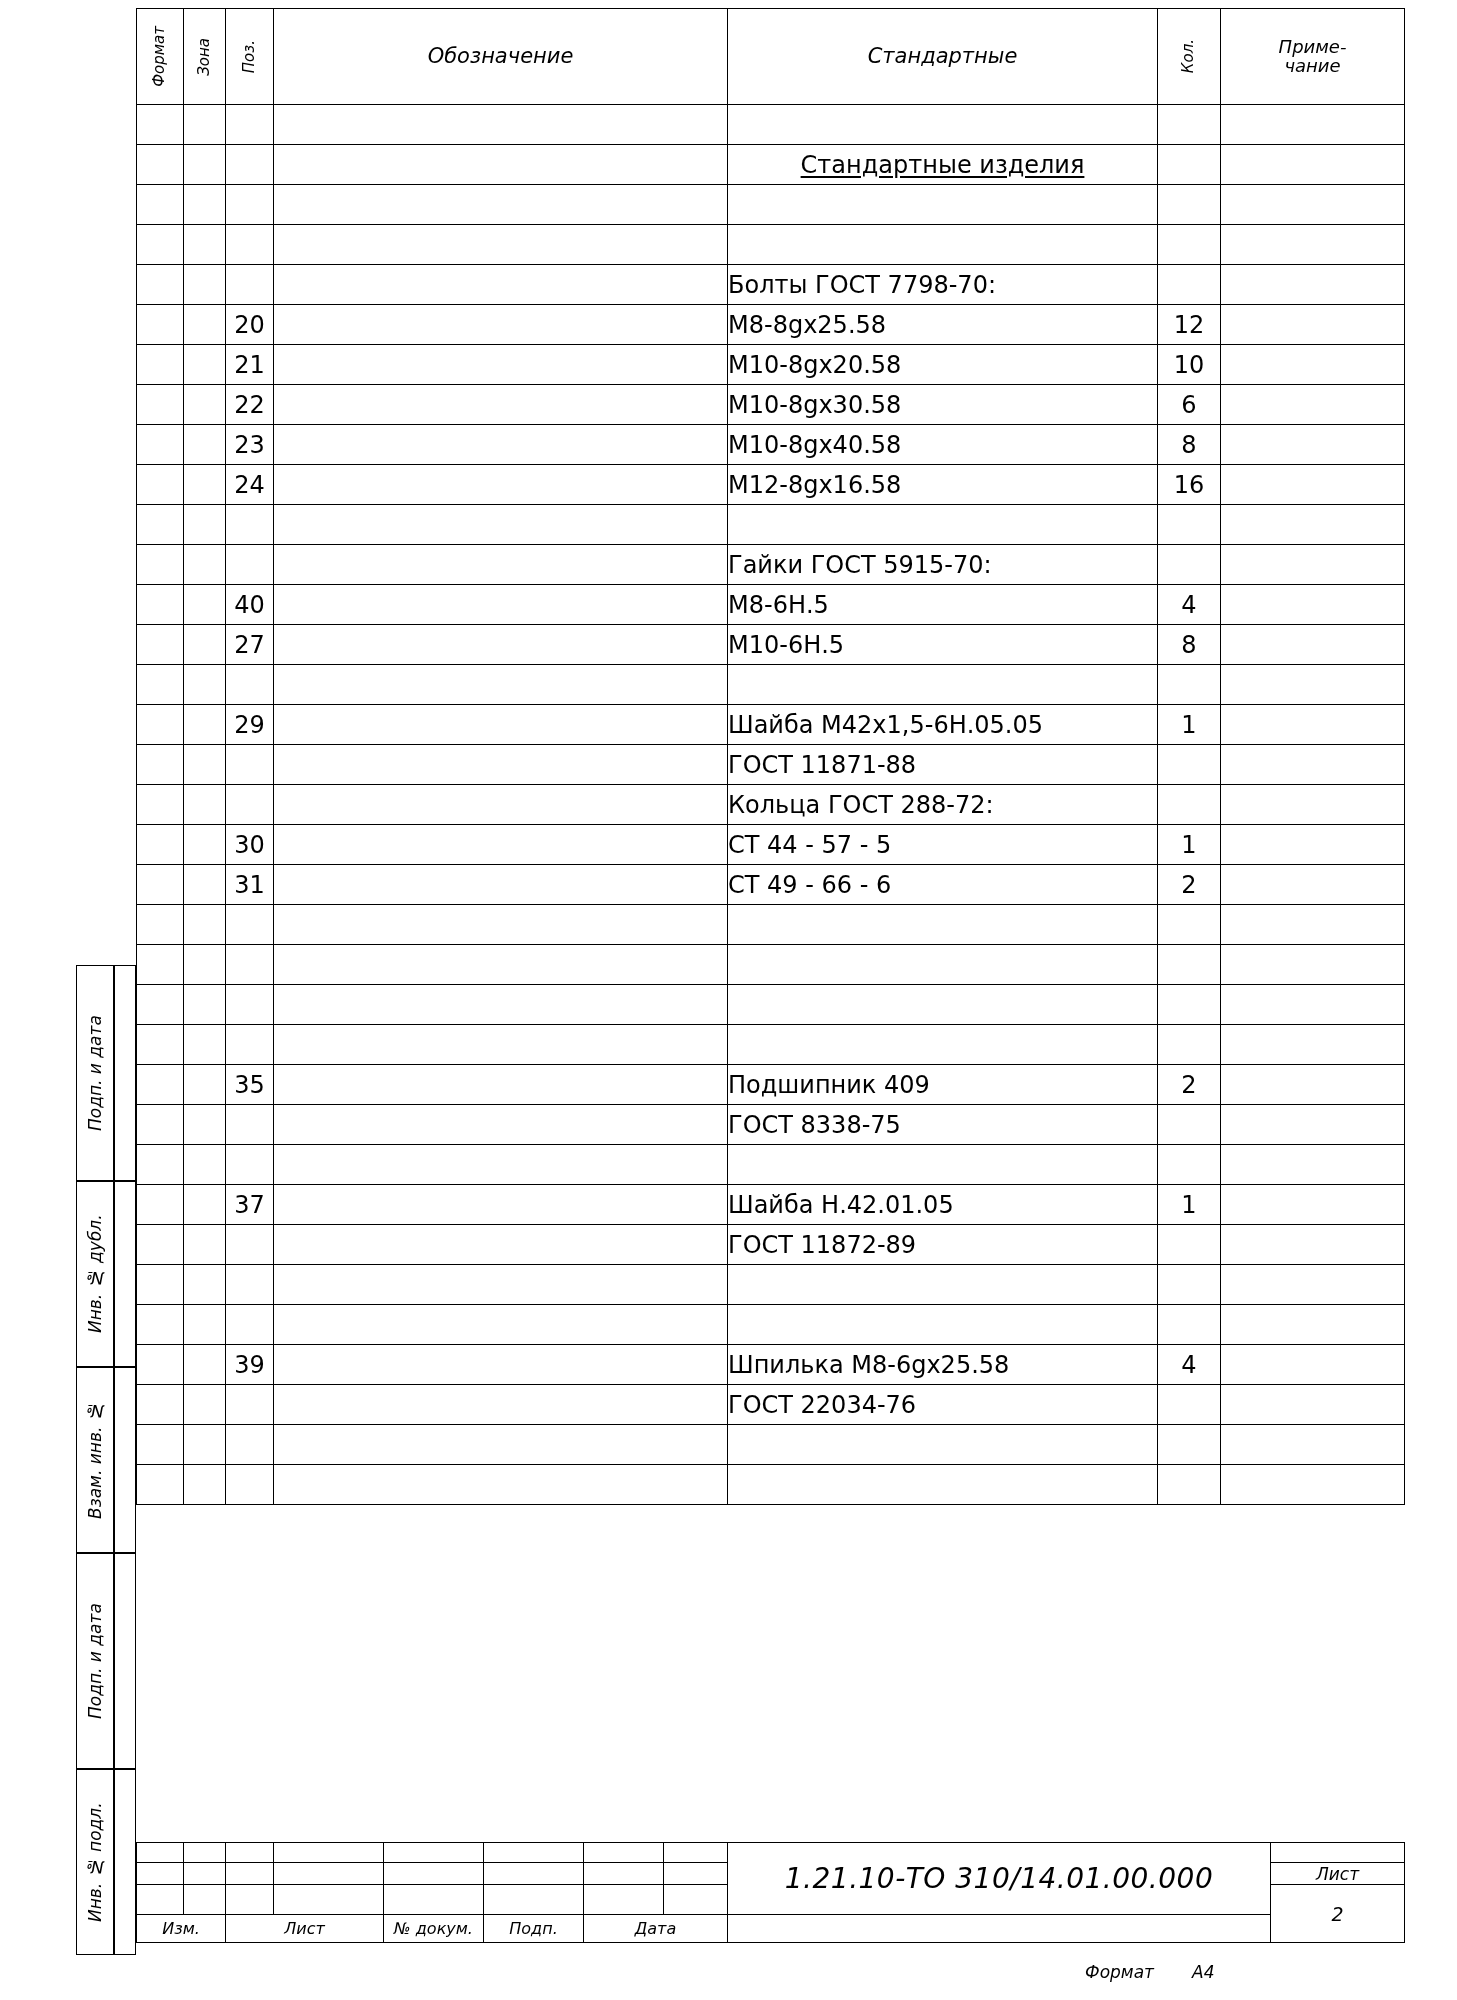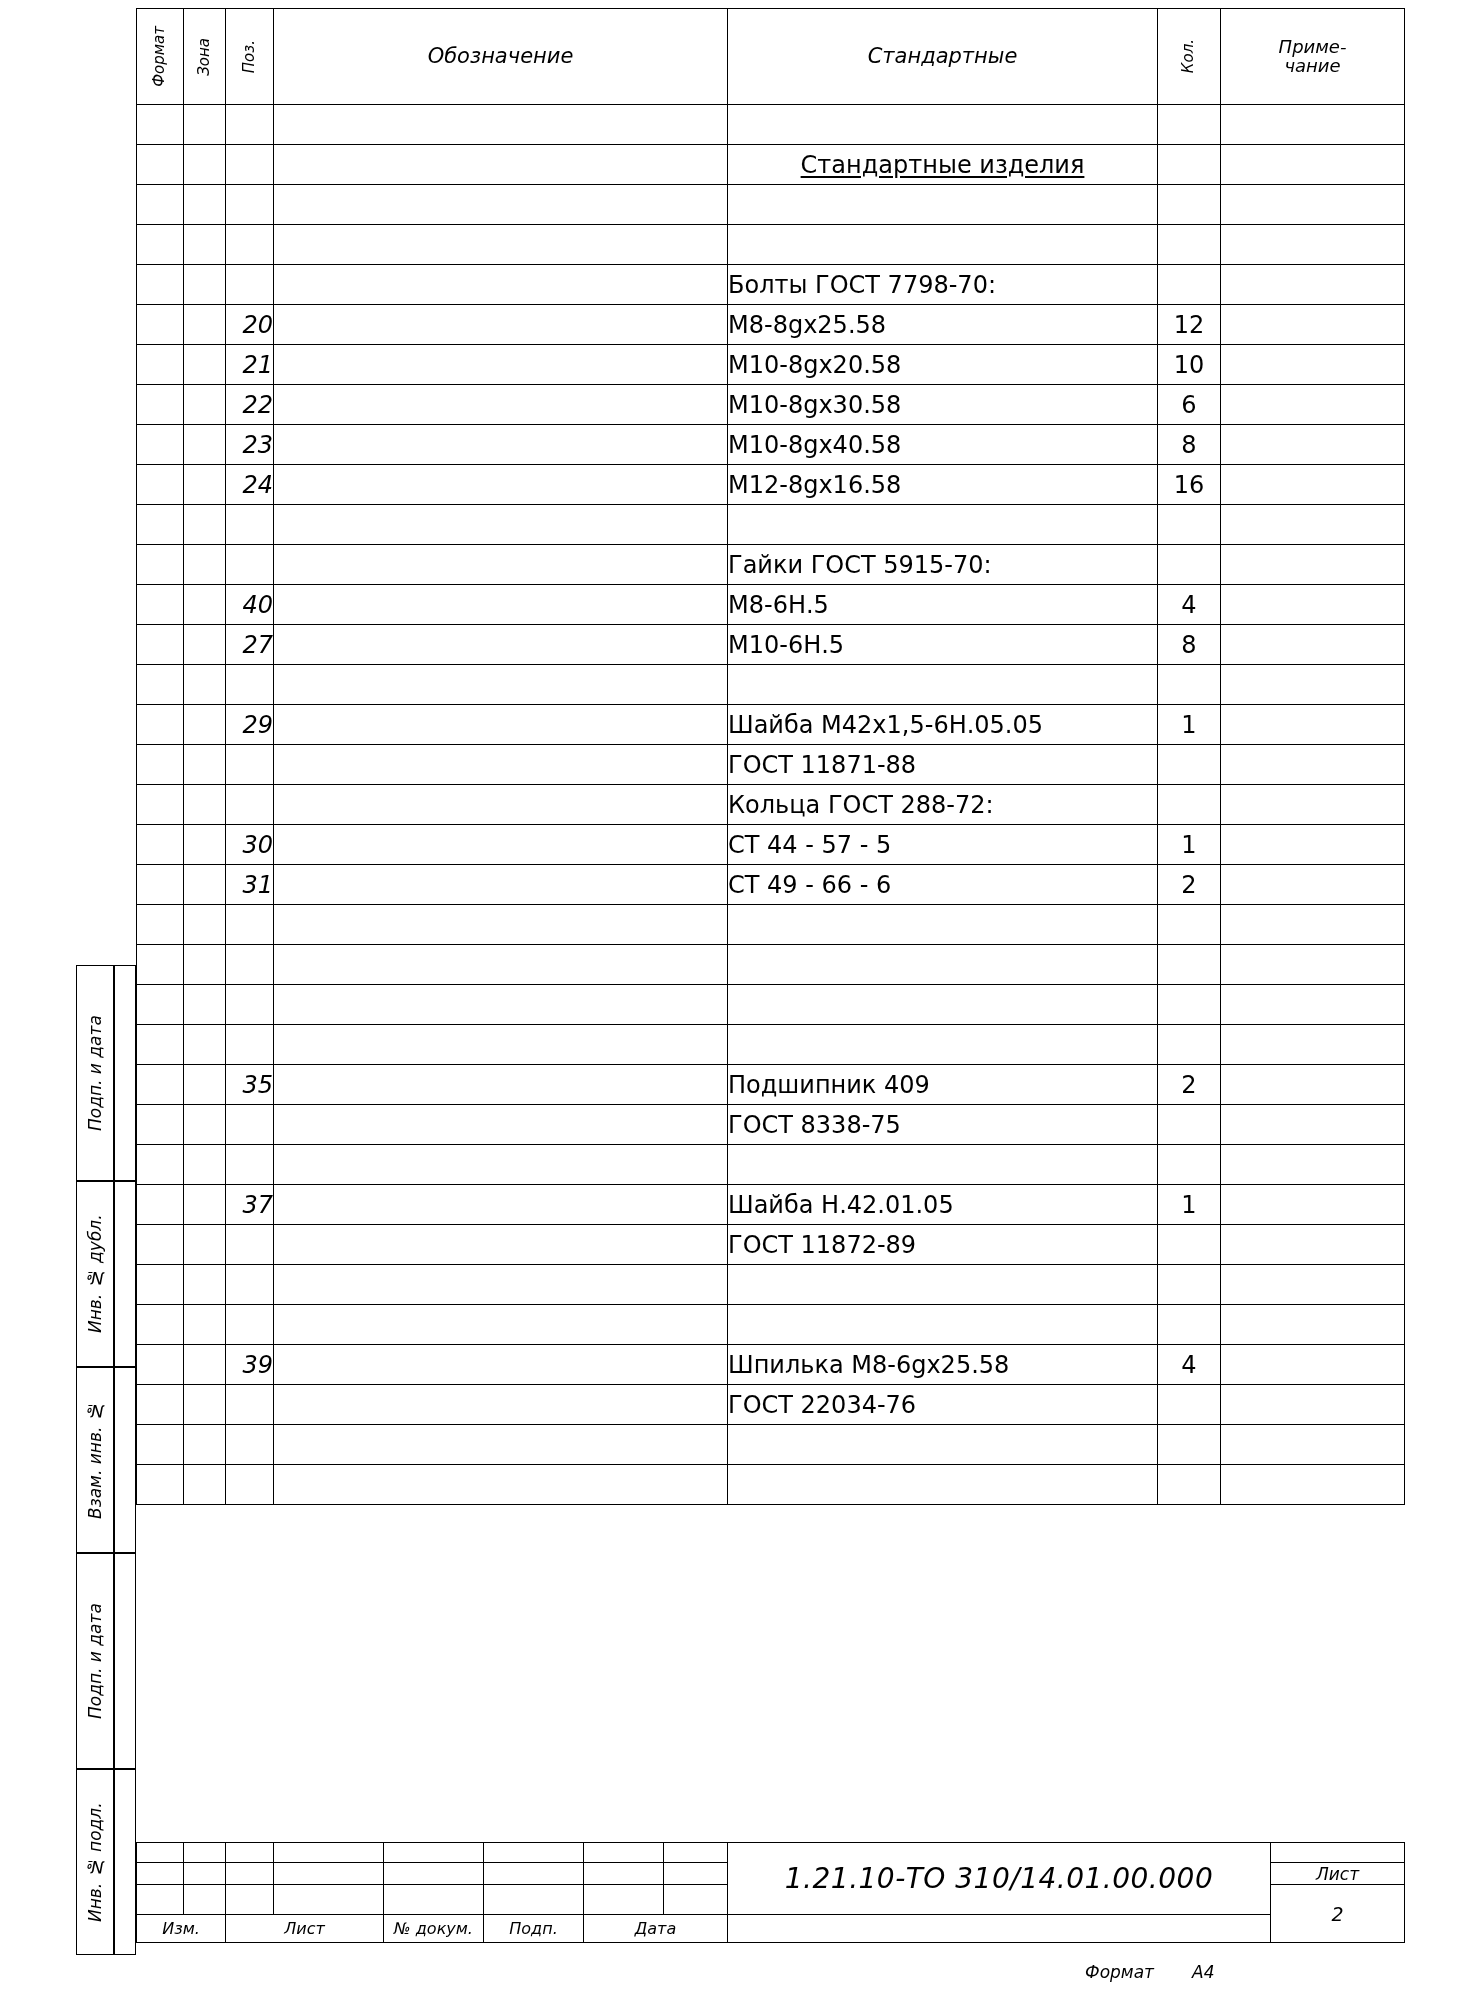--- a/index.html
+++ b/index.html
@@ -54,21 +54,21 @@
     transform: rotate(180deg);
     white-space: nowrap;
     margin: 0 auto;
     font-style: italic;
   }
 
   
   .c-format, .c-zona, .c-poz, .c-oboz, .c-naim, .c-kol, .c-prim {
     height: 39px;
   }
-  .c-poz  { text-align: right; font-style: italic; font-size: 24px; }
+  .c-poz  { text-align: center; font-size: 24px; }
   .c-naim { text-align: left;   font-size: 24px; padding-left: 14px; white-space: nowrap;}
   .c-kol  { text-align: center; font-size: 24px; }
   .c-oboz { text-align: center; font-style: italic; font-size: 24px; }
   .c-prim { text-align: center; font-style: italic; font-size: 20px; }
 
   .underline-txt {
     text-decoration: underline;
     text-underline-offset: 3px;
   }
   .naim-center {

